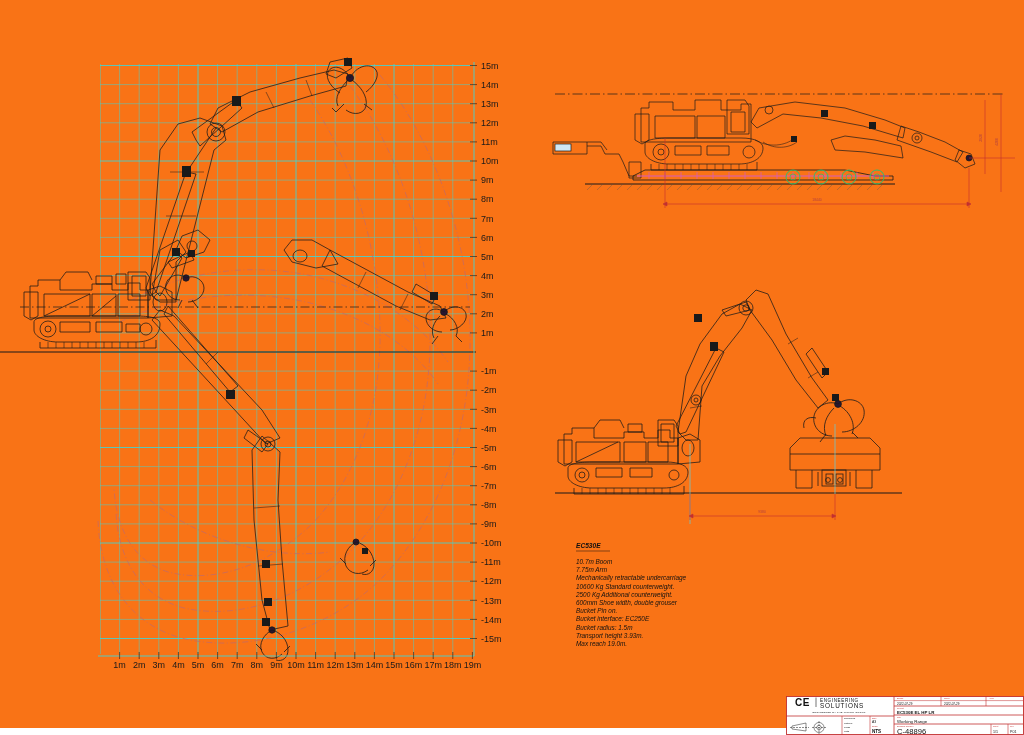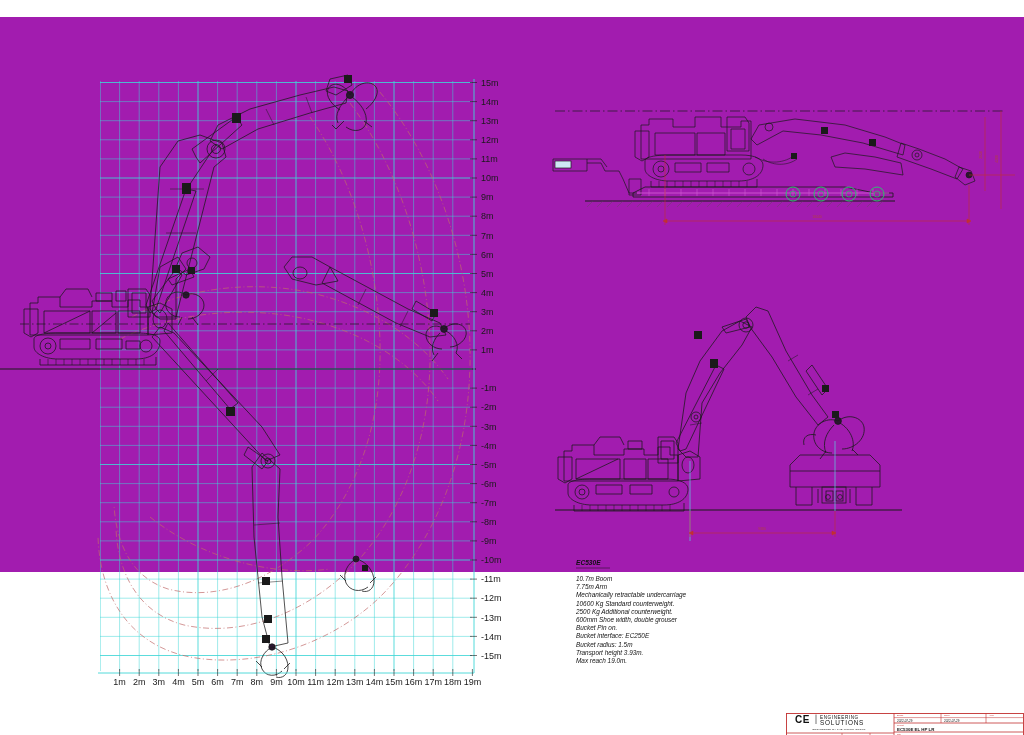--- a/index.html
+++ b/index.html
@@ -1,19 +1,19 @@
 <!DOCTYPE html>
 <html><head>
 <meta charset="utf-8">
 <title>Working Range Drawing</title>
 <style>
   html,body{margin:0;padding:0;background:#ffffff;}
   body{width:1024px;height:735px;overflow:hidden;
        font-family:"Liberation Sans", sans-serif;color:#000;}
-  #sheet{position:relative;width:1024px;height:555px;background:#a21caf;margin-top:17px;}
+  #sheet{position:relative;width:1024px;height:728px;background:#f97316;}
   svg{display:block;}
   .abs{position:absolute;}
 
   .axis-label{font-family:"Liberation Sans",sans-serif;font-size:9px;fill:#1a1a1a;}
   .spec-title{font-family:"Liberation Sans",sans-serif;font-size:6.6px;
               font-style:italic;font-weight:bold;fill:#111;}
   .spec-line{font-family:"Liberation Sans",sans-serif;font-size:6.4px;
              font-style:italic;fill:#111;}
   .tb-text{font-family:"Liberation Sans",sans-serif;fill:#111;}
   .tb-red{fill:#c23030;}

